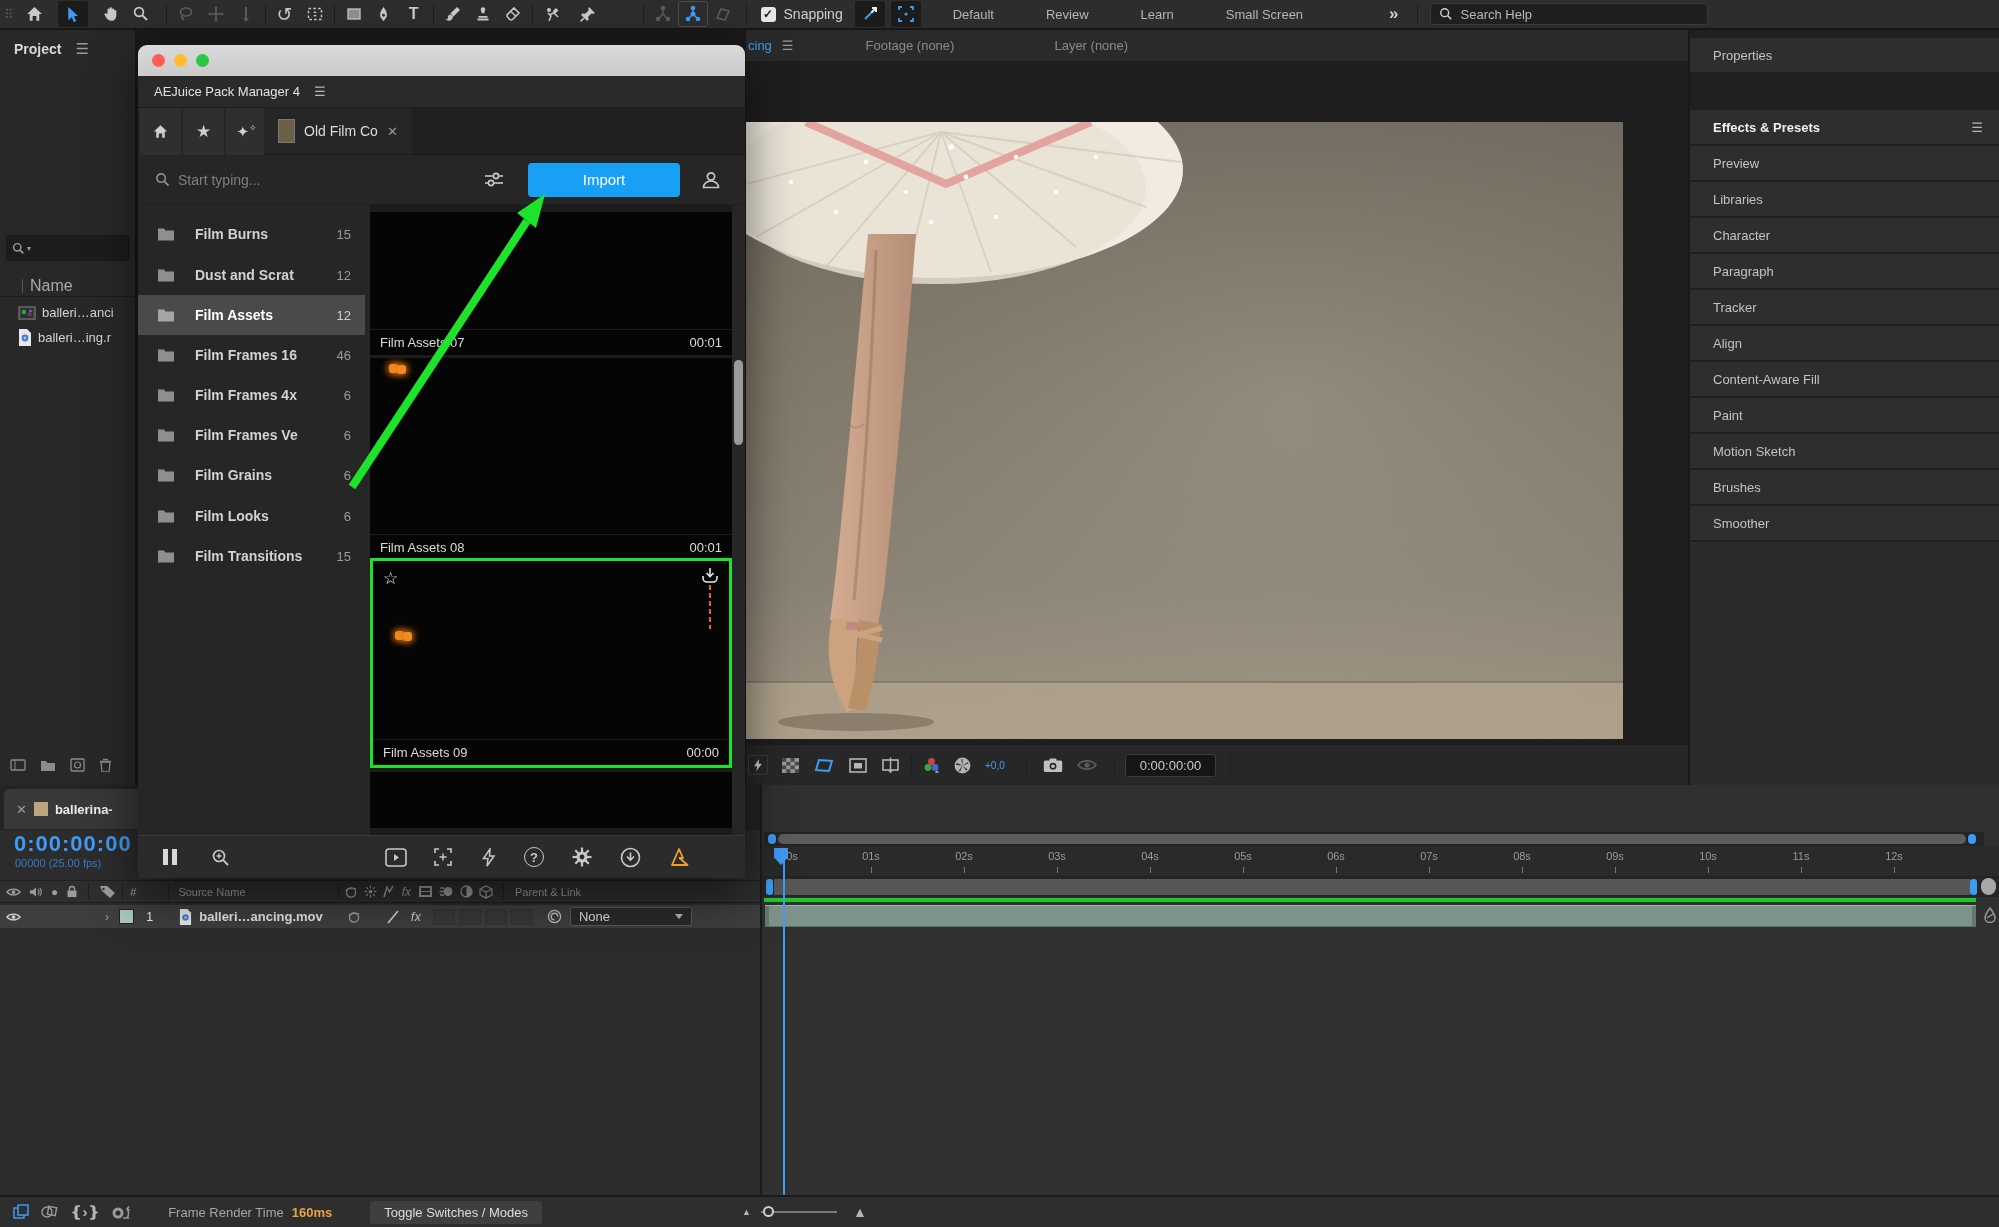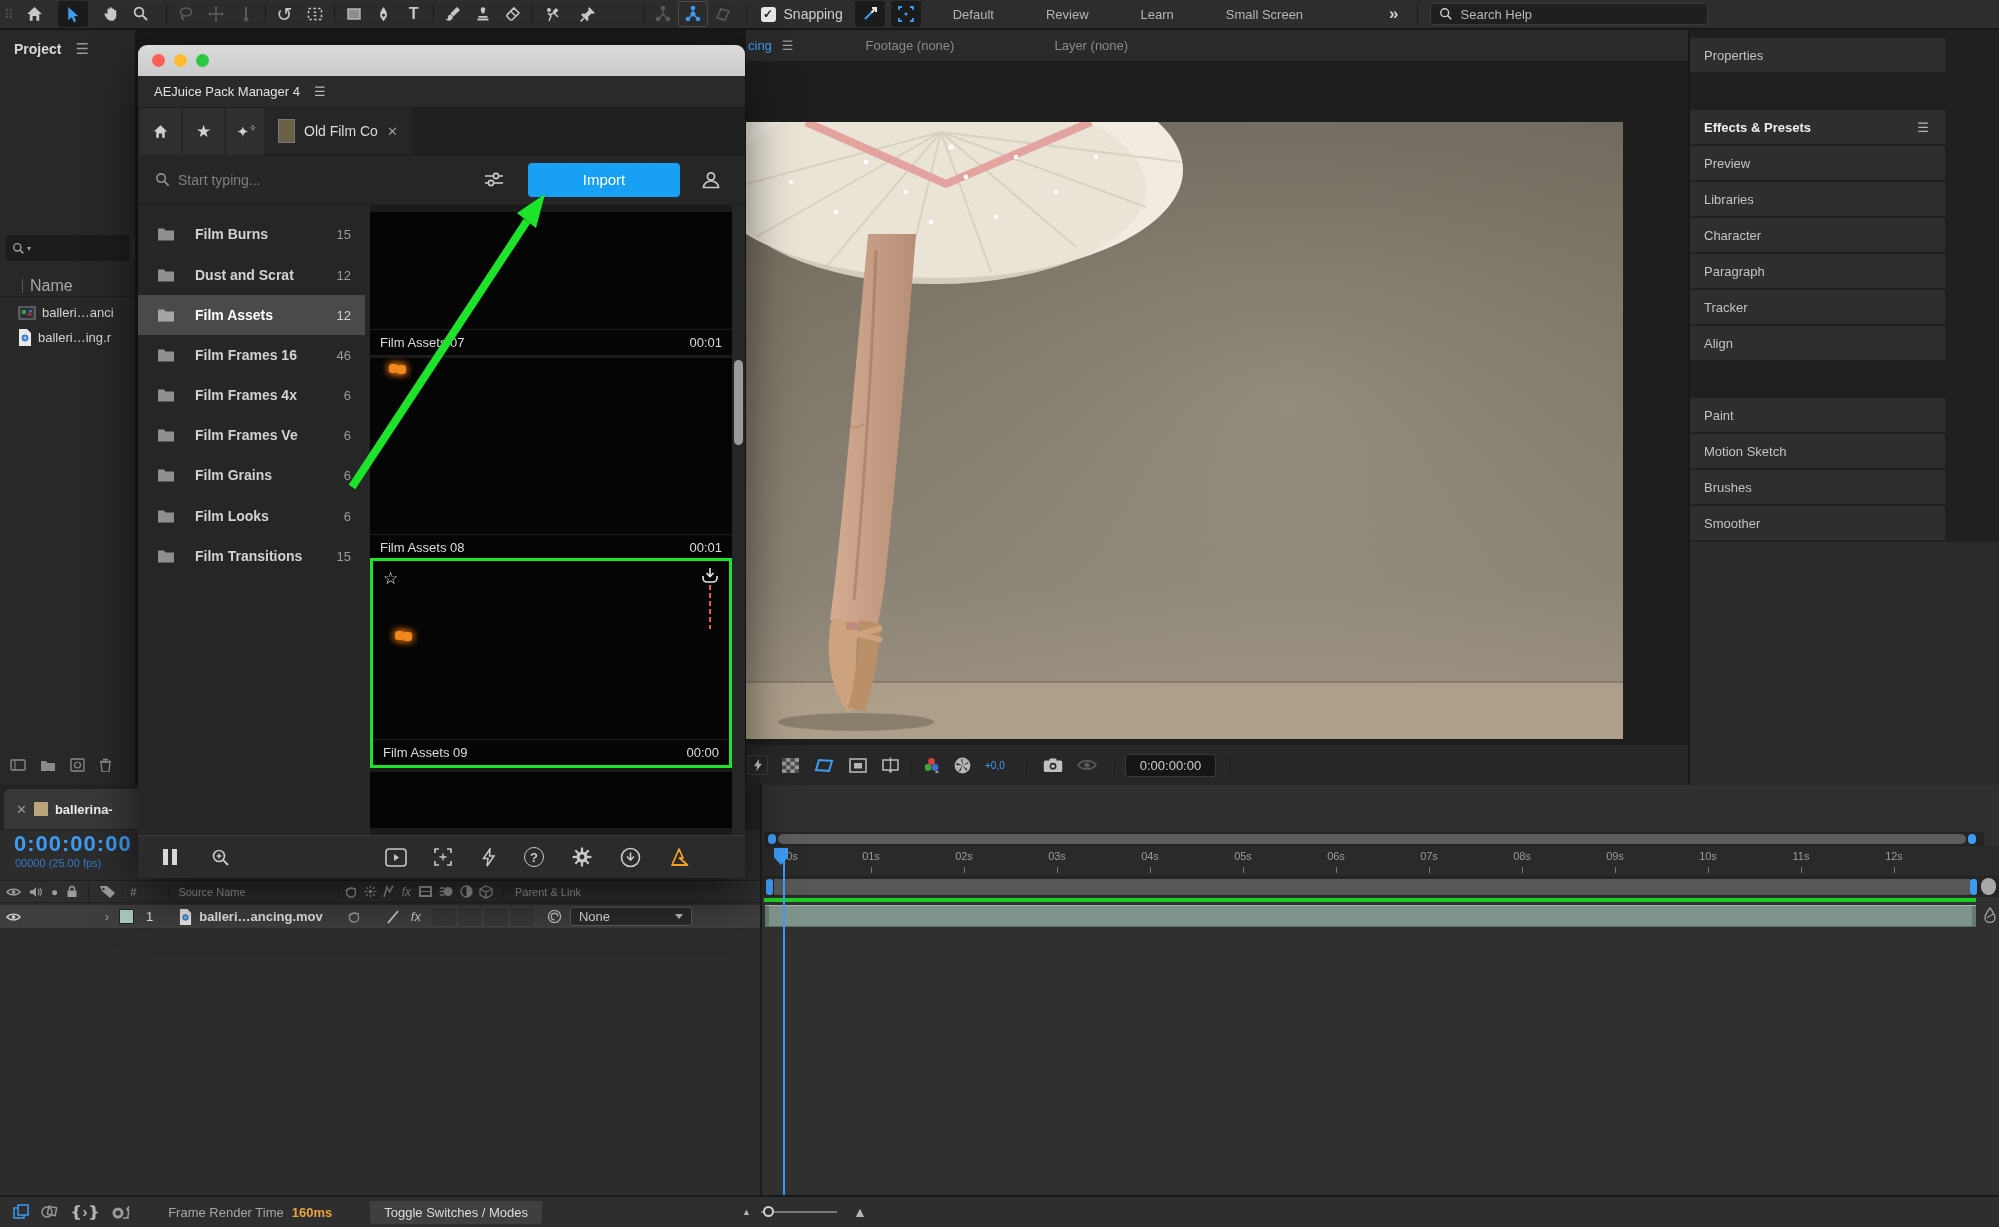--- a/index.html
+++ b/index.html
@@ -52,21 +52,21 @@
   
   #viewer-panel { left:746px; top:30px; width:942px; height:755px; background:#272727; }
   #viewer-tabs { height:32px; display:flex; align-items:center; border-bottom:1px solid #1d1d1d; background:#2a2a2a; }
   #comp-image { position:absolute; left:0; top:92px; width:877px; height:617px; }
   #viewer-toolbar { position:absolute; left:0; top:715px; width:942px; height:40px; display:flex; align-items:center; background:#272727; }
   .vt { margin:0 7px; color:#bdbdbd; }
   #vt-timecode { background:#161616; border:1px solid #3b3b3b; border-radius:3px; color:#cccccc; font-size:13px; padding:3px 14px; }
 
   
   #right-panel { left:1690px; top:30px; width:309px; height:755px; background:#202020; }
-  .rp-row { position:absolute; left:0; width:255px; height:34px; background:#2e2e2e; color:#c3c3c3; font-size:13px; display:flex; align-items:center; padding-left:14px; }
+  .rp-row { position:absolute; left:0; width:309px; height:34px; background:#2e2e2e; color:#c3c3c3; font-size:13px; display:flex; align-items:center; padding-left:23px; }
   .rp-row.active { color:#f0f0f0; font-weight:bold; }
 
   
   #timeline { left:0; top:785px; width:1999px; height:410px; background:#2c2c2c; }
   #tl-tab { position:absolute; left:4px; top:4px; height:40px; min-width:146px; background:#383838; border-radius:6px 6px 0 0; display:flex; align-items:center; gap:7px; padding:0 12px; }
   #tl-timecode { position:absolute; left:14px; top:46px; color:#3e9bf4; font-size:22px; font-weight:bold; letter-spacing:1px; }
   #tl-frameinfo { position:absolute; left:15px; top:72px; color:#3779c9; font-size:11px; }
   #tl-header { position:absolute; left:0; top:95px; width:760px; height:23px; background:#2e2e2e; border-top:1px solid #1f1f1f; border-bottom:1px solid #1f1f1f; display:flex; align-items:center; color:#9c9c9c; font-size:11px; }
   #tl-layerrow { position:absolute; left:0; top:120px; width:760px; height:23px; background:#3e3e3e; display:flex; align-items:center; color:#e4e4e4; font-size:13px; }
   .hsep { width:1px; height:16px; background:#202020; margin:0 5px; }
@@ -470,20 +470,23 @@
     </div>
   <div class="rp-row" style="top:224px;">
       <span>Paragraph</span>
     </div>
   <div class="rp-row" style="top:260px;">
       <span>Tracker</span>
     </div>
   <div class="rp-row" style="top:296px;">
       <span>Align</span>
     </div>
+  <div class="rp-row" style="top:332px;">
+      <span>Content-Aware Fill</span>
+    </div>
   <div class="rp-row" style="top:368px;">
       <span>Paint</span>
     </div>
   <div class="rp-row" style="top:404px;">
       <span>Motion Sketch</span>
     </div>
   <div class="rp-row" style="top:440px;">
       <span>Brushes</span>
     </div>
   <div class="rp-row" style="top:476px;">

